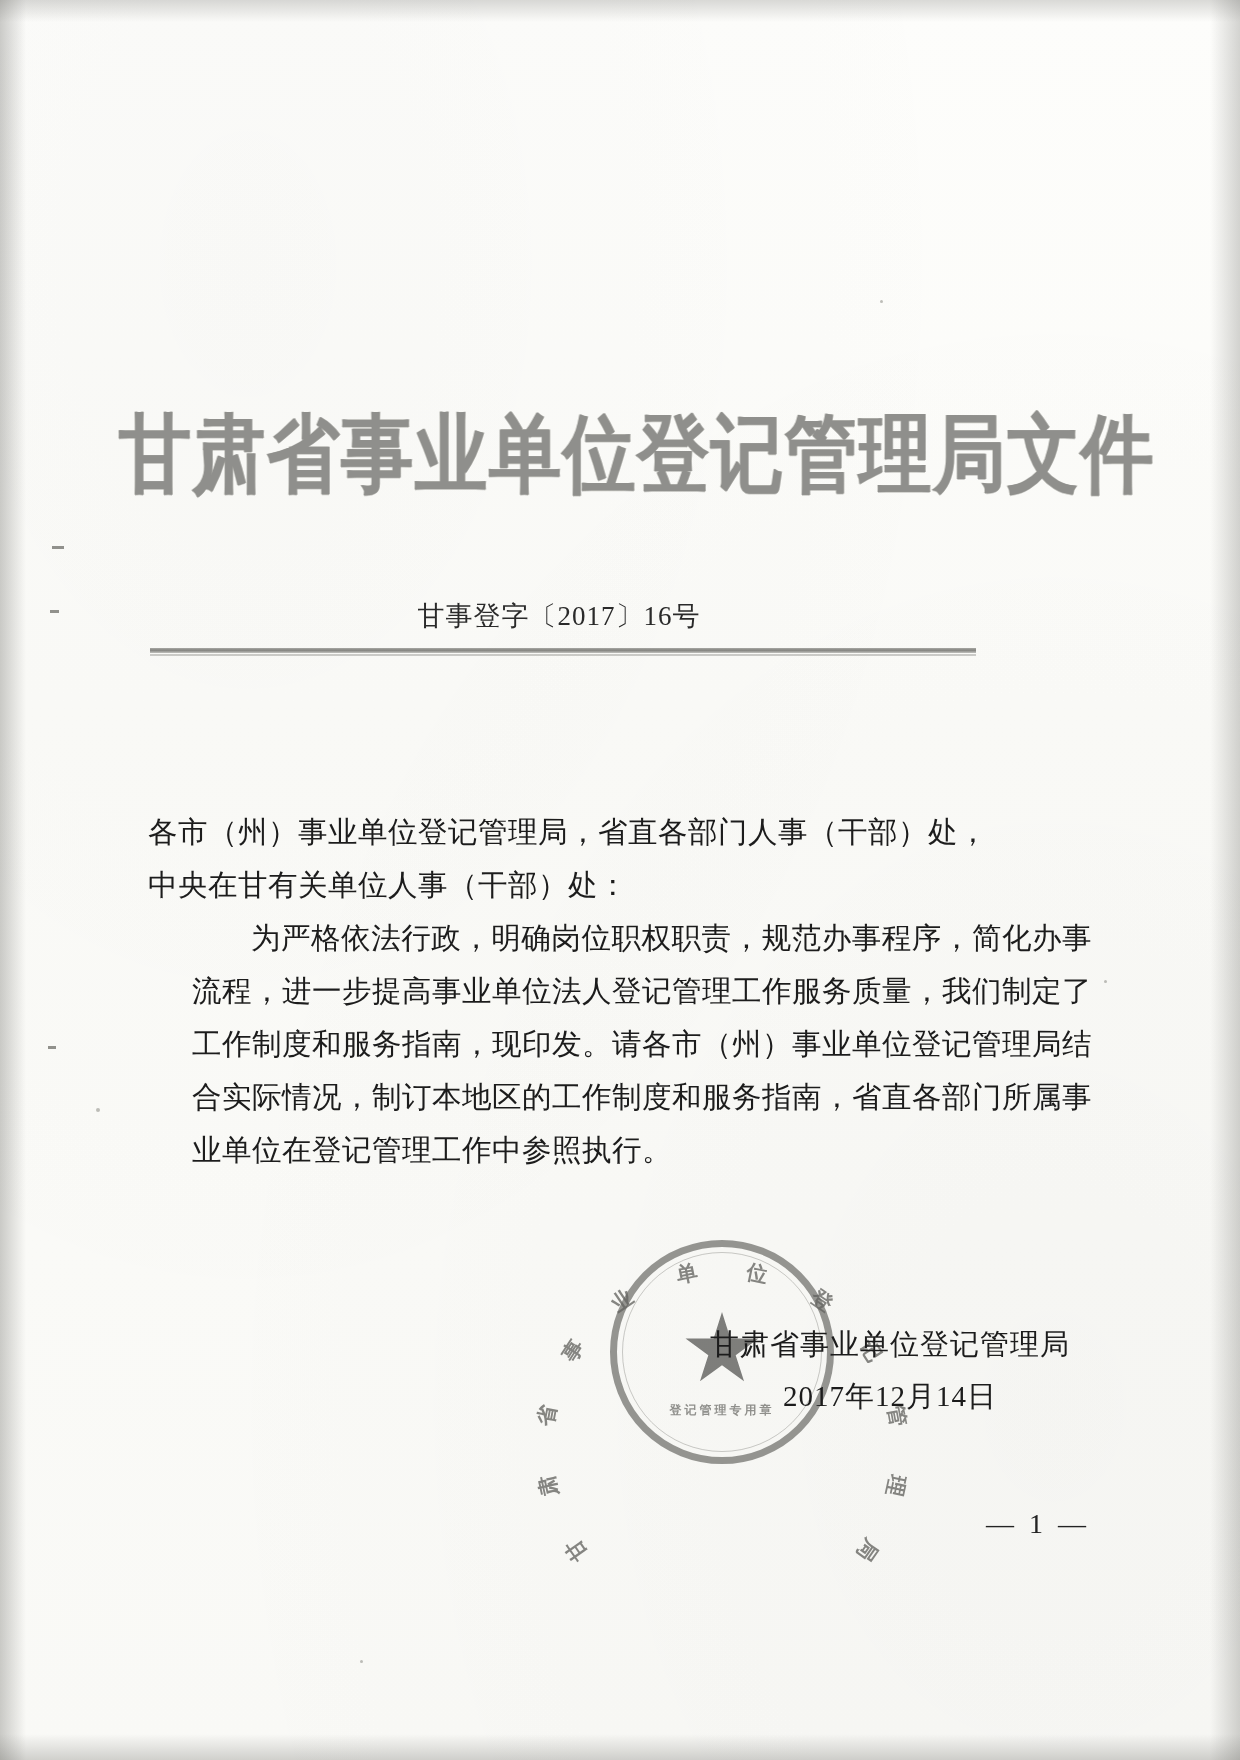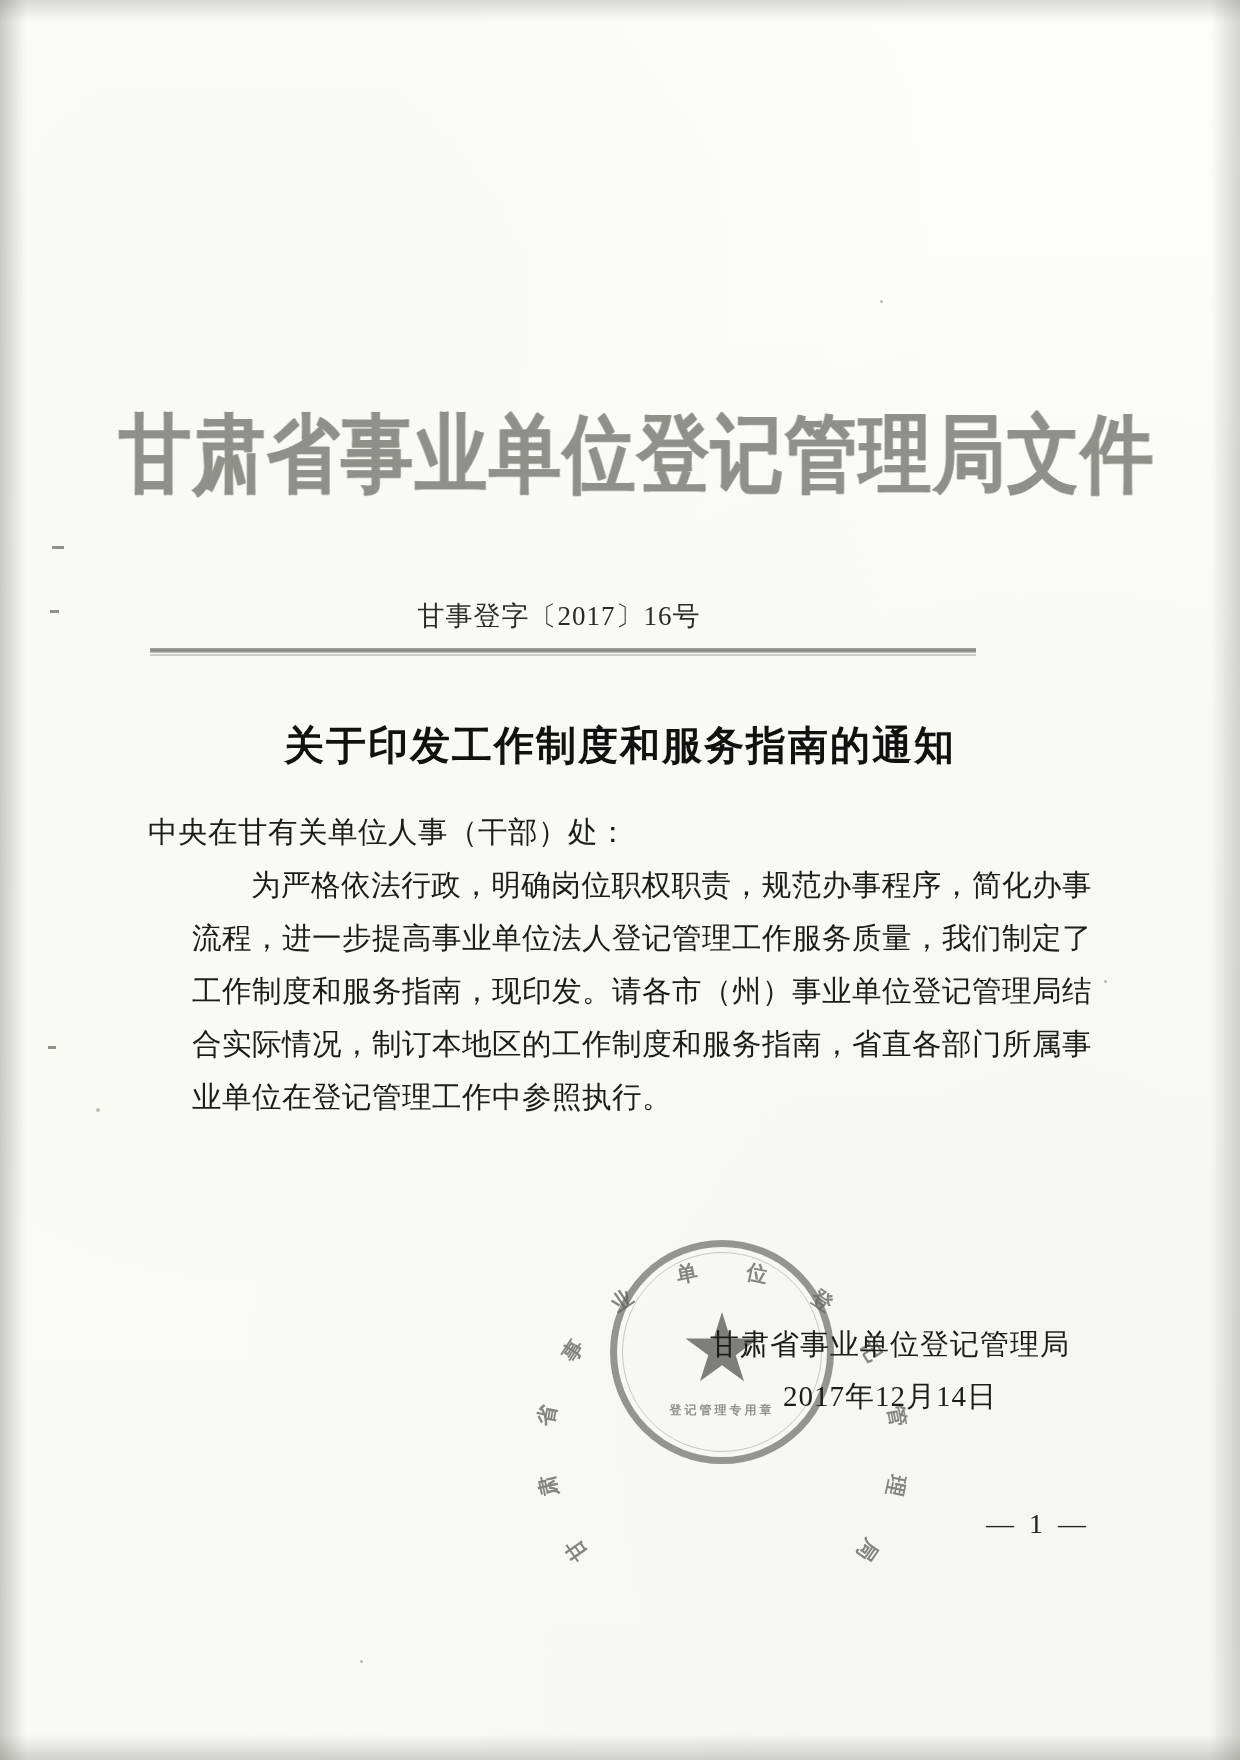--- a/index.html
+++ b/index.html
@@ -260,23 +260,23 @@
   <div class="speck" style="left:880px; top:300px; width:3px; height:3px;"></div>
 
   <div id="doc-header">
     <span class="title-cn">甘肃省事业单位登记管理局文件</span>
   </div>
 
   <div id="doc-number">甘事登字〔2017〕16号</div>
 
   <div id="rule"></div>
 
-  <div id="main-title">关于印发工作制度和服务指南的通知</div>
 
   <div id="body-text">
+    <p class="addressee">各市（州）事业单位登记管理局，省直各部门人事（干部）处，</p>
     <p class="addressee">中央在甘有关单位人事（干部）处：</p>
     <p class="indent">为严格依法行政，明确岗位职权职责，规范办事程序，简化办事流程，进一步提高事业单位法人登记管理工作服务质量，我们制定了工作制度和服务指南，现印发。请各市（州）事业单位登记管理局结合实际情况，制订本地区的工作制度和服务指南，省直各部门所属事业单位在登记管理工作中参照执行。</p>
   </div>
 
   <div id="seal">
     <div class="ring"></div>
     <div class="ring-inner"></div>
     <div class="seal-text" id="seal-arc">
         <span style="transform: translate(-50%, 0px) rotate(-125deg) translateY(-96px); transform-origin: 50% 96px;">甘</span>
         <span style="transform: translate(-50%, 0px) rotate(-102.273deg) translateY(-96px); transform-origin: 50% 96px;">肃</span>

